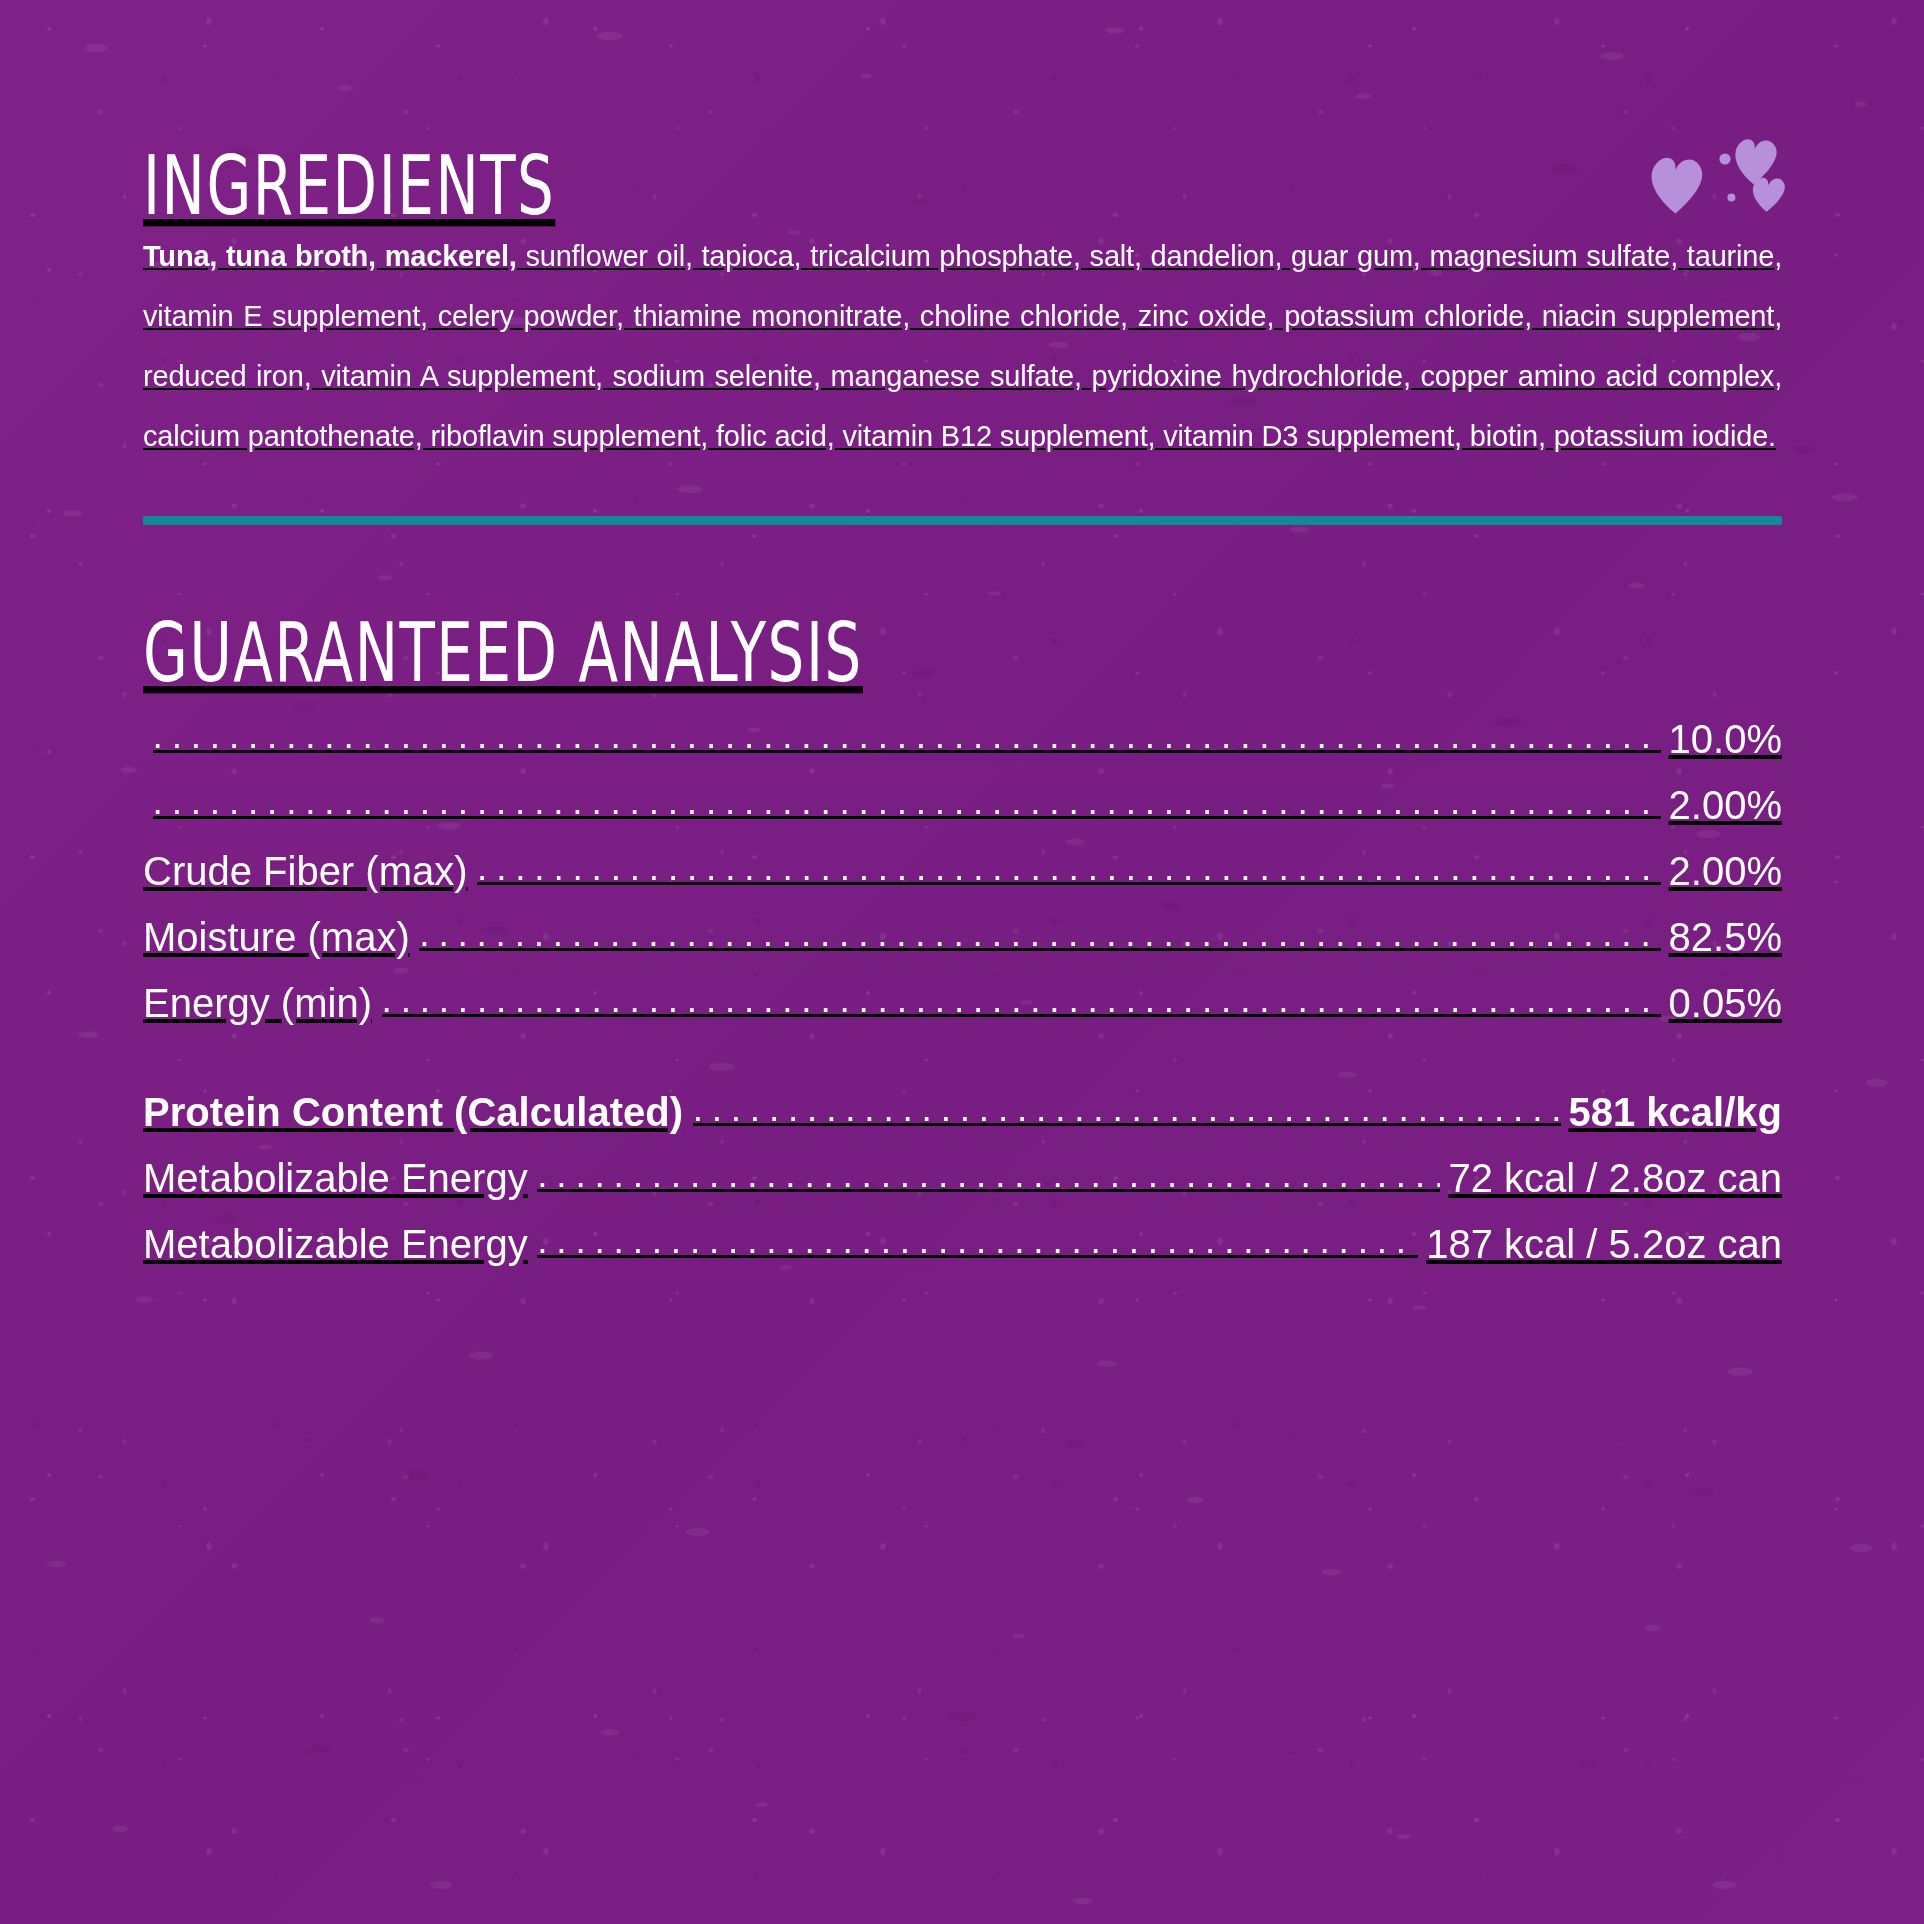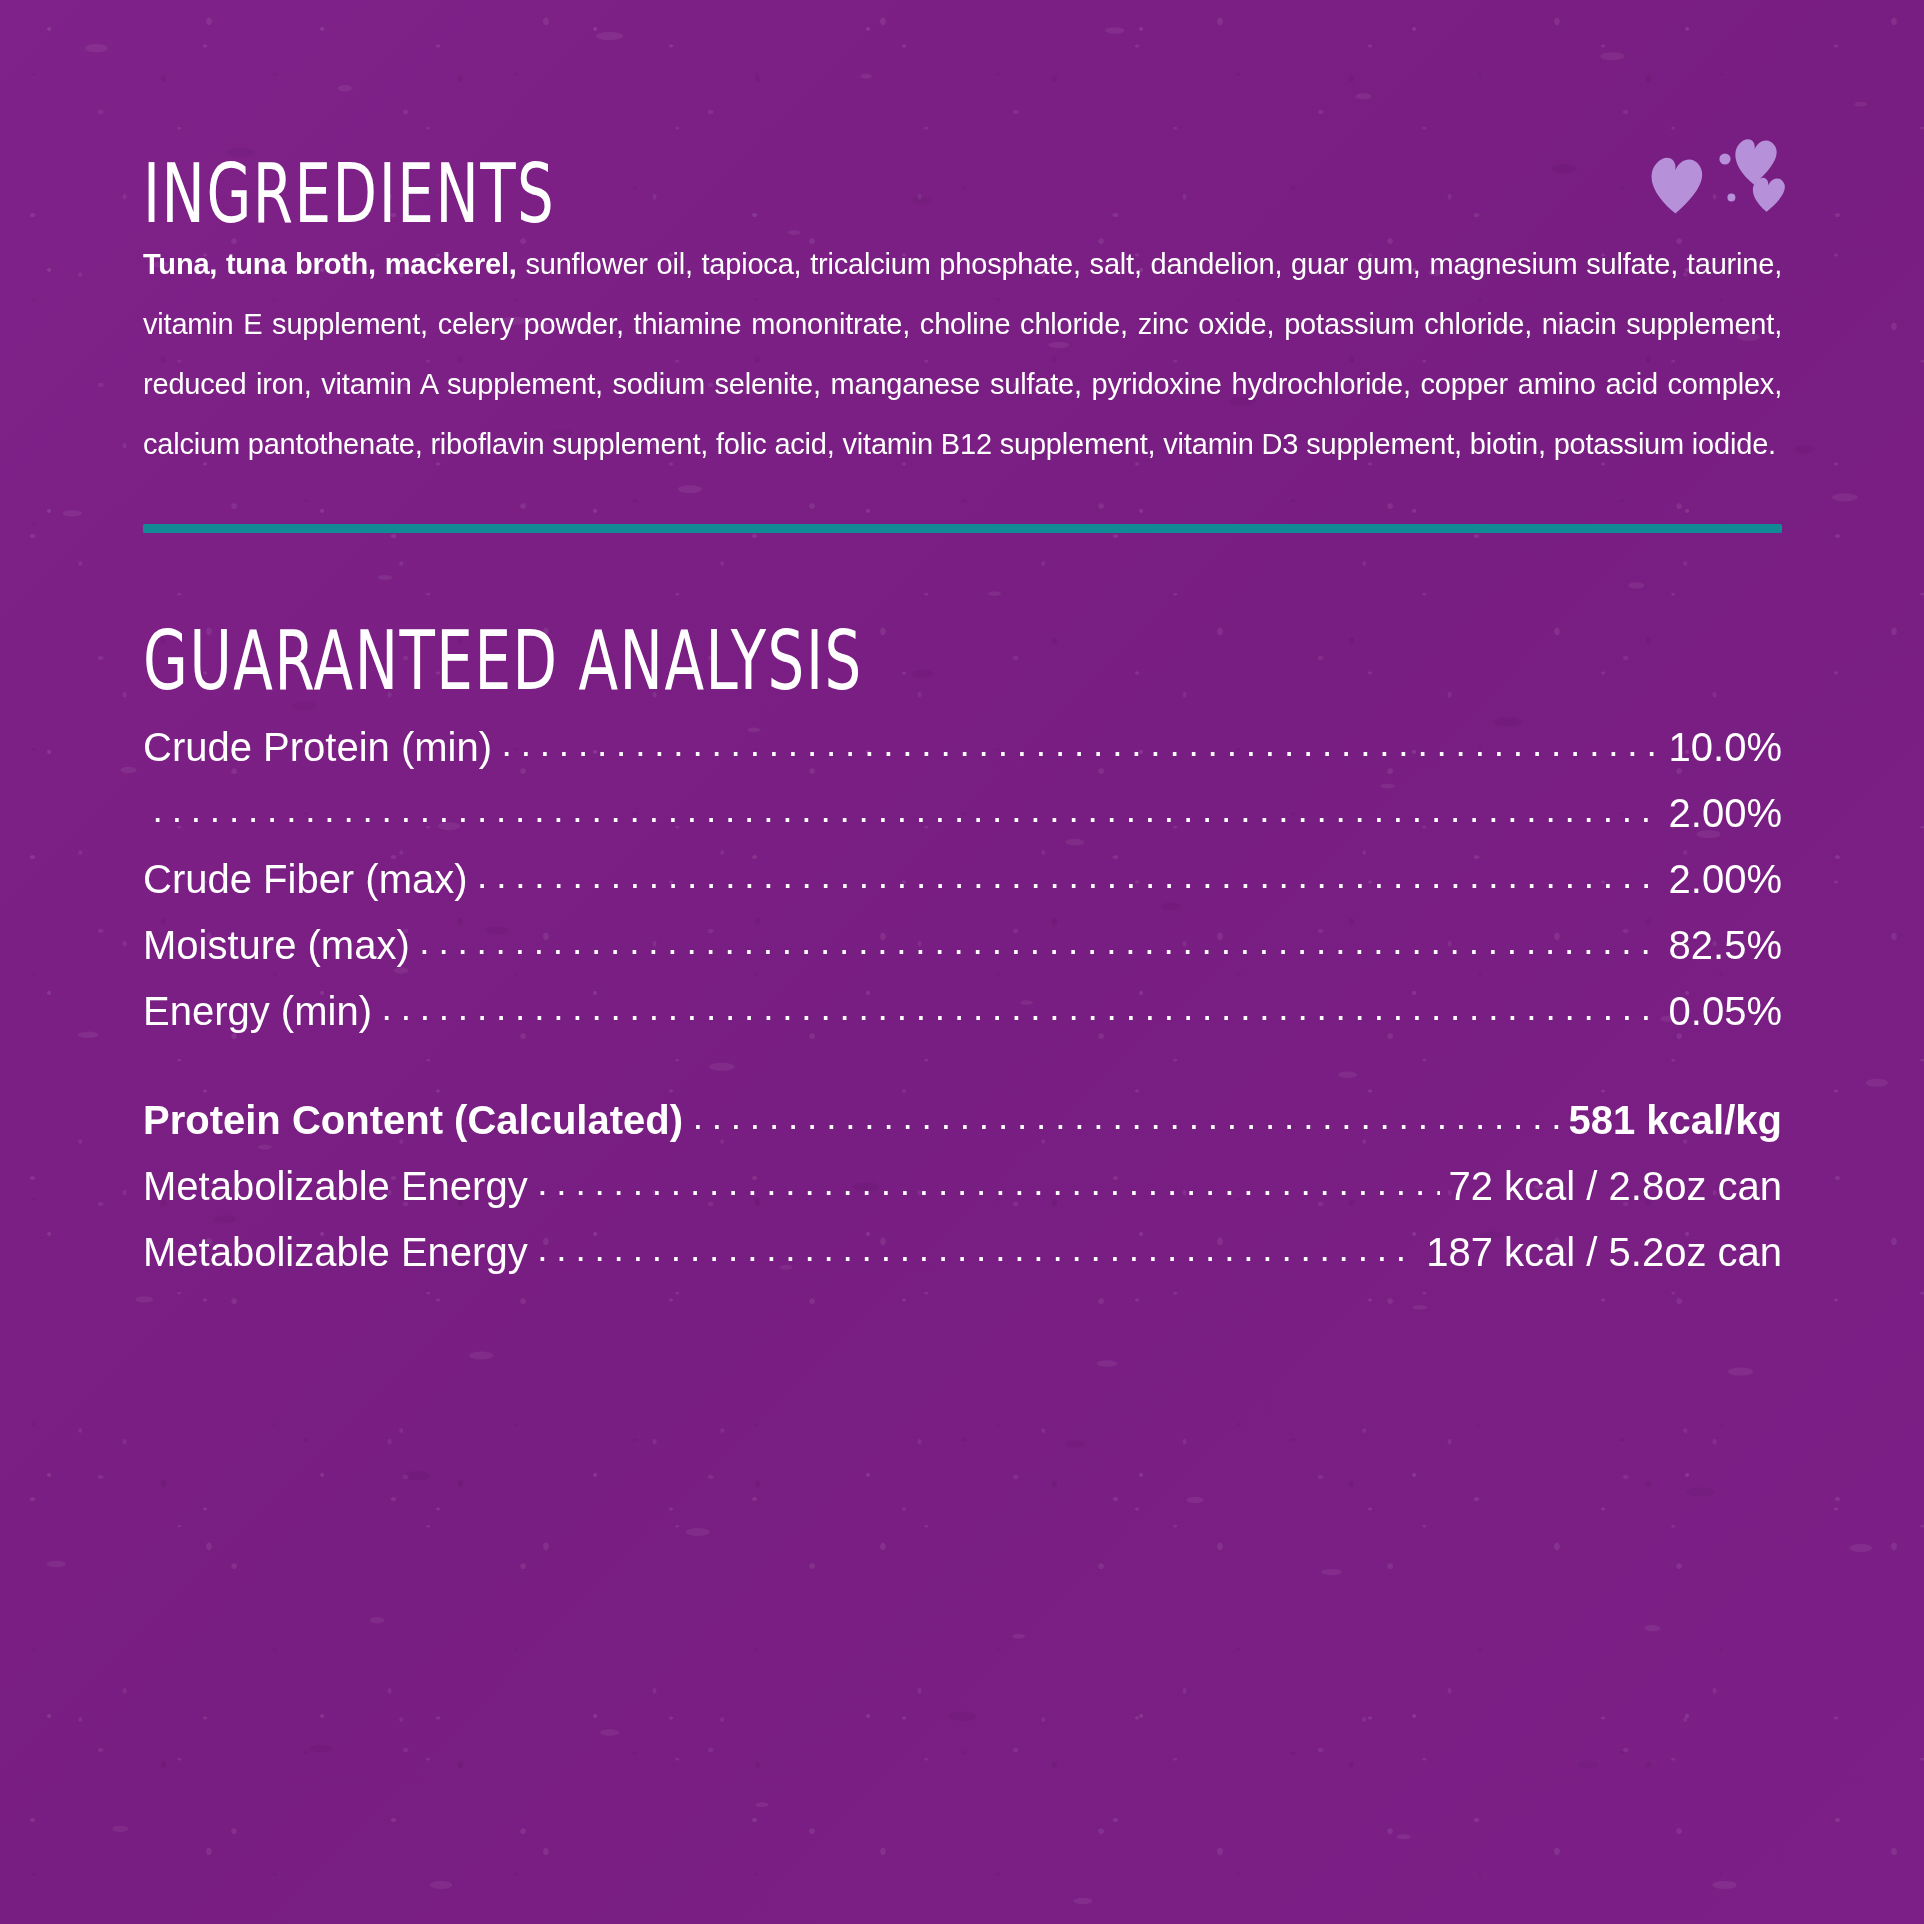--- a/index.html
+++ b/index.html
@@ -43,22 +43,23 @@
   }
   .bg-speckle {
     position: absolute;
     inset: 0;
     opacity: 0.5;
   }
 
   .content {
     position: absolute;
     inset: 0;
-    padding: 16px 143px;
+    padding: 8px 143px;
     box-sizing: border-box;
+    text-decoration: underline;
   }
 
   
   .heading {
     color: #ffffff;
     font-family: "DejaVu Sans Condensed", "Liberation Sans Narrow", "Liberation Sans", sans-serif;
     font-weight: 400;
     letter-spacing: 1.6px;
     text-transform: uppercase;
     transform: scaleY(1.22) scaleX(0.96);
@@ -238,21 +239,20 @@
   <p class="ingredients-body">
     <b>Tuna, tuna broth, mackerel,</b><span> sunflower oil, tapioca, tricalcium phosphate, salt, dandelion, guar gum, magnesium sulfate, taurine, vitamin E supplement, celery powder, thiamine mononitrate, choline chloride, zinc oxide, potassium chloride, niacin supplement, reduced iron, vitamin A supplement, sodium selenite, manganese sulfate, pyridoxine hydrochloride, copper amino acid complex, calcium pantothenate, riboflavin supplement, folic acid, vitamin B12 supplement, vitamin D3 supplement, biotin, potassium iodide.</span>
   </p>
 
   <div class="rule"></div>
 
   <h2 class="heading" id="analysis-heading">GUARANTEED ANALYSIS</h2>
 
   <div class="analysis-table">
     <div class="arow">
-      <span class="lbl">Crude Protein (min)</span>
       <span class="dots">................................................................................................</span>
       <span class="val">10.0%</span>
     </div>
     <div class="arow">
       <span class="dots">................................................................................................</span>
       <span class="val">2.00%</span>
     </div>
     <div class="arow">
       <span class="lbl">Crude Fiber (max)</span>
       <span class="dots">................................................................................................</span>

